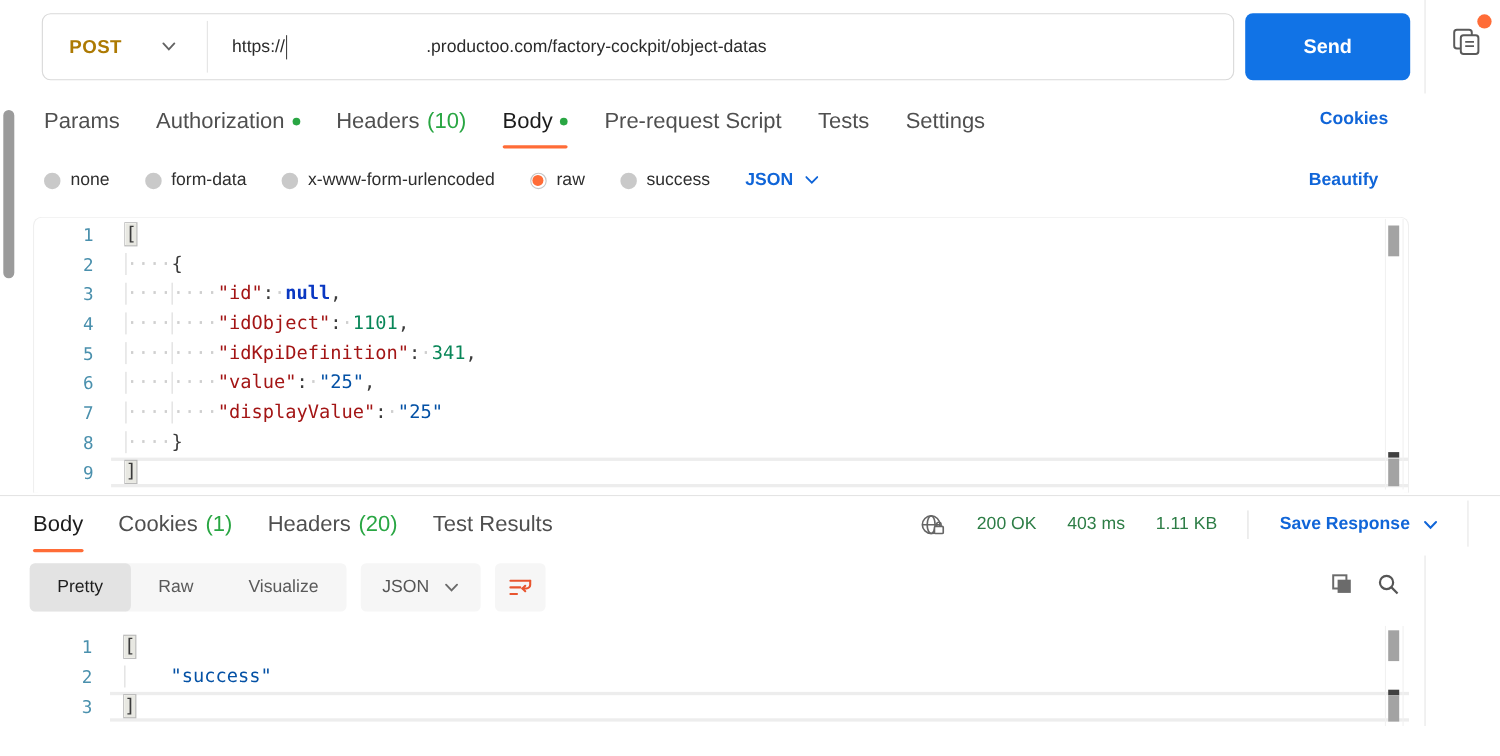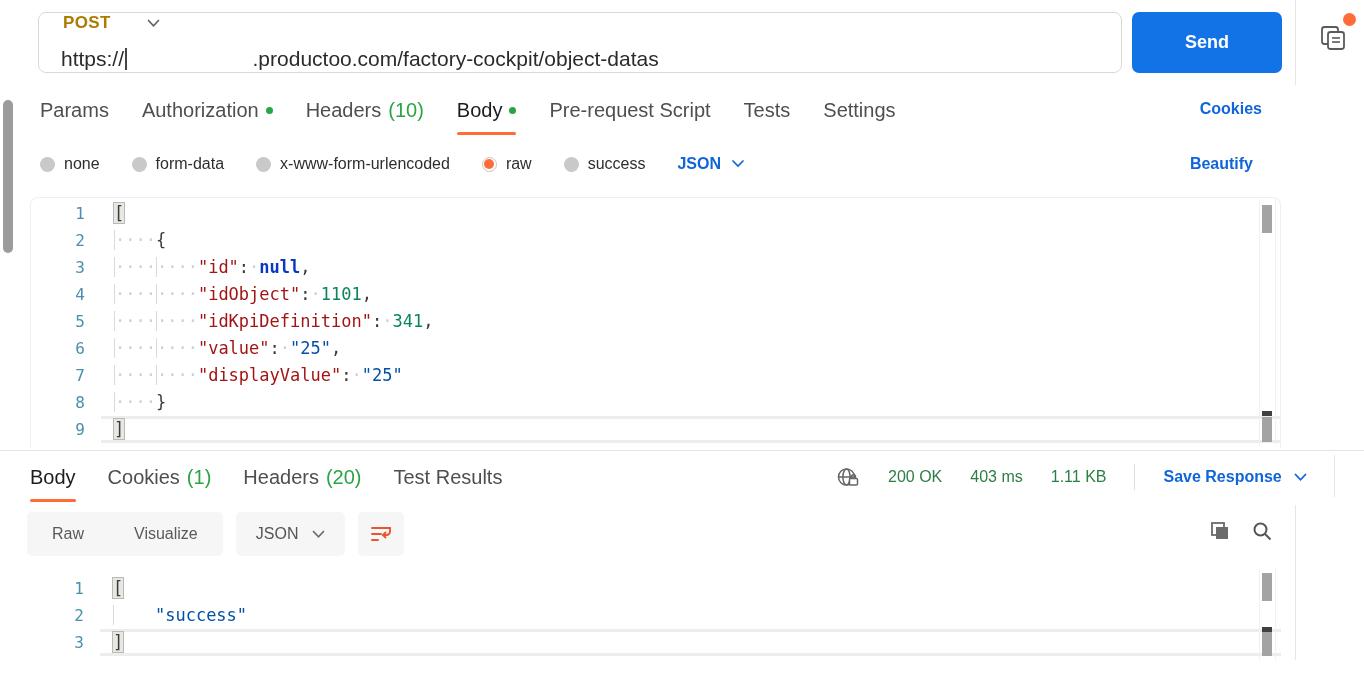--- a/index.html
+++ b/index.html
@@ -6,25 +6,25 @@
   html,body { background:#fff; }
   .app { position:relative; width:1364px; height:687px; background:#fff; overflow:hidden;
          font-family:"Liberation Sans", sans-serif; color:#333; }
 
   
   .left-scrollbar { position:absolute; left:3px; top:100px; width:10px; height:153px;
                     background:#9b9b9b; border-radius:6px; }
 
   
   .url-bar { position:absolute; left:38px; top:12px; width:1084px; height:61px;
-             border:1px solid #d9d9d9; border-radius:8px; display:flex; align-items:stretch; background:#fff;flex-direction:column; }
+             border:1px solid #d9d9d9; border-radius:8px; display:flex; align-items:stretch; background:#fff; }
   .method { display:flex; align-items:center; gap:36px; padding:0 28px 0 24px; cursor:pointer; }
   .method-label { font-size:17px; font-weight:bold; letter-spacing:.4px; color:#ad7a03; }
   .url-divider { width:1px; background:#e4e4e4; margin:6px 0; }
-  .url-text { display:flex; align-items:center; font-size:21px; color:#2b2b2b; padding-left:22px; flex:1; overflow:hidden; }
+  .url-text { display:flex; align-items:center; font-size:16px; color:#2b2b2b; padding-left:22px; flex:1; overflow:hidden; }
   .caret { display:inline-block; width:1.5px; height:22px; background:#444; margin-left:1px; }
   .url-gap { display:inline-block; width:126px; }
   .chev { color:#636363; }
   .send-btn { position:absolute; left:1132px; top:12px; width:150px; height:61px; background:#1173e6;
               border:none; border-radius:7px; color:#fff; font-family:"Liberation Sans",sans-serif;
               font-size:18px; font-weight:bold; cursor:pointer; }
   .vline { position:absolute; width:1px; background:#e6e6e6; }
   .snippet-wrap { position:absolute; left:1318px; top:20px; width:36px; height:36px; cursor:pointer; }
   .snippet-dot { position:absolute; right:-2px; top:-7px; width:13px; height:13px; border-radius:50%; background:#ff6c37; }
 
@@ -259,20 +259,21 @@
       <span>Save Response</span>
       <svg width="13" height="9" viewBox="0 0 13 9">
           <path d="M1.5 1.5 L6.5 6.8 L11.5 1.5" fill="none" stroke="#1065d8" stroke-width="1.8" stroke-linecap="round"></path>
         </svg>
     </span>
   </div>
   <div class="vline" style="left:1334px; top:455px; height:42px;"></div>
 
   <div class="views-row">
     <div class="segmented">
+      <div class="seg active">Pretty</div>
       <div class="seg">Raw</div>
       <div class="seg">Visualize</div>
     </div>
     <div class="json-btn">
       <span>JSON</span>
       <svg width="13" height="9" viewBox="0 0 13 9">
           <path d="M1.5 1.5 L6.5 6.8 L11.5 1.5" fill="none" stroke="#6b6b6b" stroke-width="1.7" stroke-linecap="round"></path>
         </svg>
     </div>
     <div class="wrap-btn">

